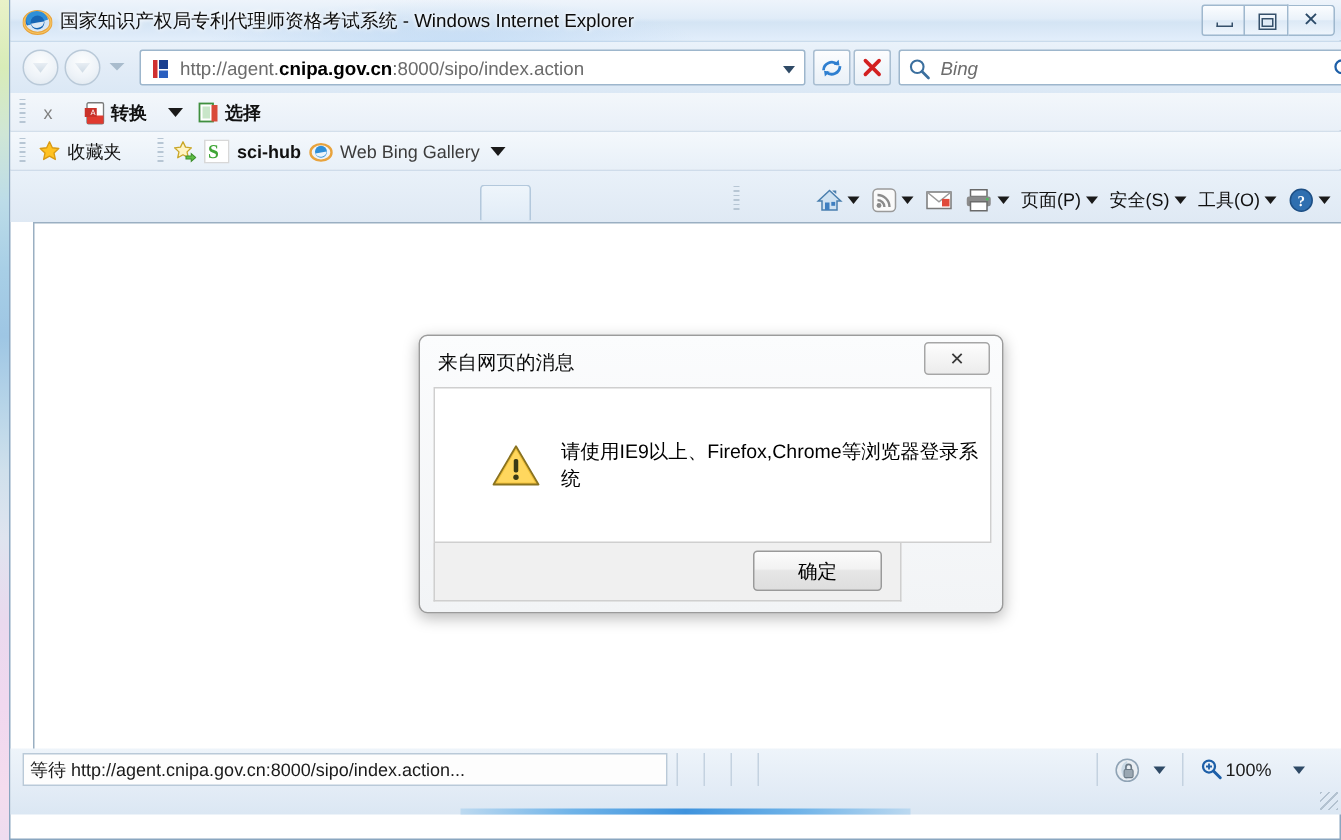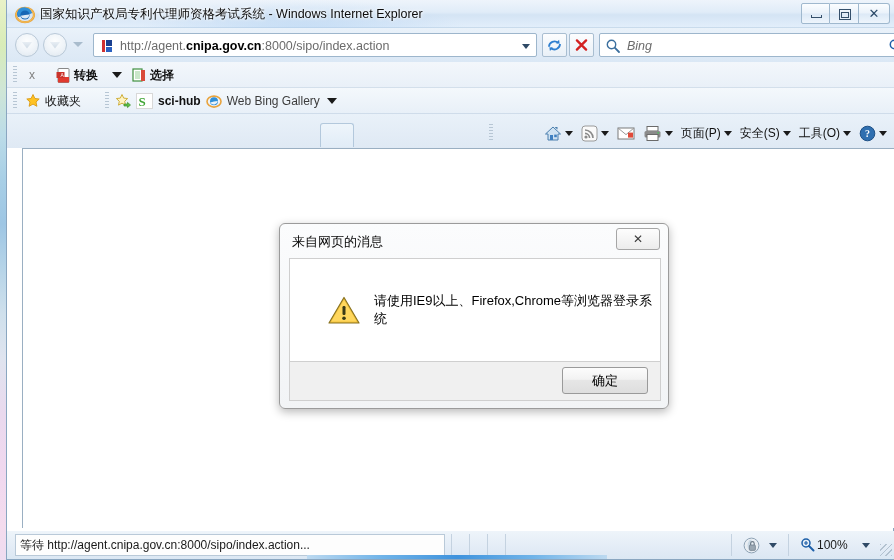--- a/index.html
+++ b/index.html
@@ -270,34 +270,34 @@
     border: 1px solid #cfcfcf;
     display: flex; align-items: center; justify-content: flex-end;
   }
   #dlg-warn-icon {
     margin-left: 38px; width: 32px; height: 29px; flex: 0 0 auto;
   }
   #dlg-message {
     margin-left: 14px; font-size: 13px; color: #000; line-height: 1.4;
   }
   #dlg-footer {
-    position: absolute; left: 9px; top: 138px; width: 372px; height: 39px;
+    position: absolute; left: 9px; top: 138px; width: 312px; height: 39px;
     background: #f0f0f0;
     border: 1px solid #cfcfcf; border-top: none;
   }
   #dlg-ok {
     position: absolute; right: 12px; top: 5px; width: 86px; height: 27px;
     border: 1px solid #9a9a9a; border-radius: 3px;
     background: linear-gradient(180deg,#fcfcfc 0%, #f2f2f2 45%, #e6e6e6 50%, #dedede 100%);
     font-size: 13px; color: #000; text-align: center; line-height: 25px;
   }
 
   
   #status-bar {
-    position: absolute; left: 0; bottom: 0; width: 888px; height: 28px;
+    position: absolute; left: 0; bottom: 16px; width: 888px; height: 44px;
     background: linear-gradient(180deg, #eef4fa 0%, #e3ecf6 60%, #dbe7f3 100%);
   }
   #status-main {
     position: absolute; left: 8px; top: 3px; width: 430px; height: 22px;
     background: #fdfdfd; border: 1px solid #b9c9d8;
     font-size: 12px; color: #1a1a1a; line-height: 20px; padding-left: 4px;
     white-space: nowrap; overflow: hidden;
   }
   .status-pane {
     position: absolute; top: 3px; height: 22px;

